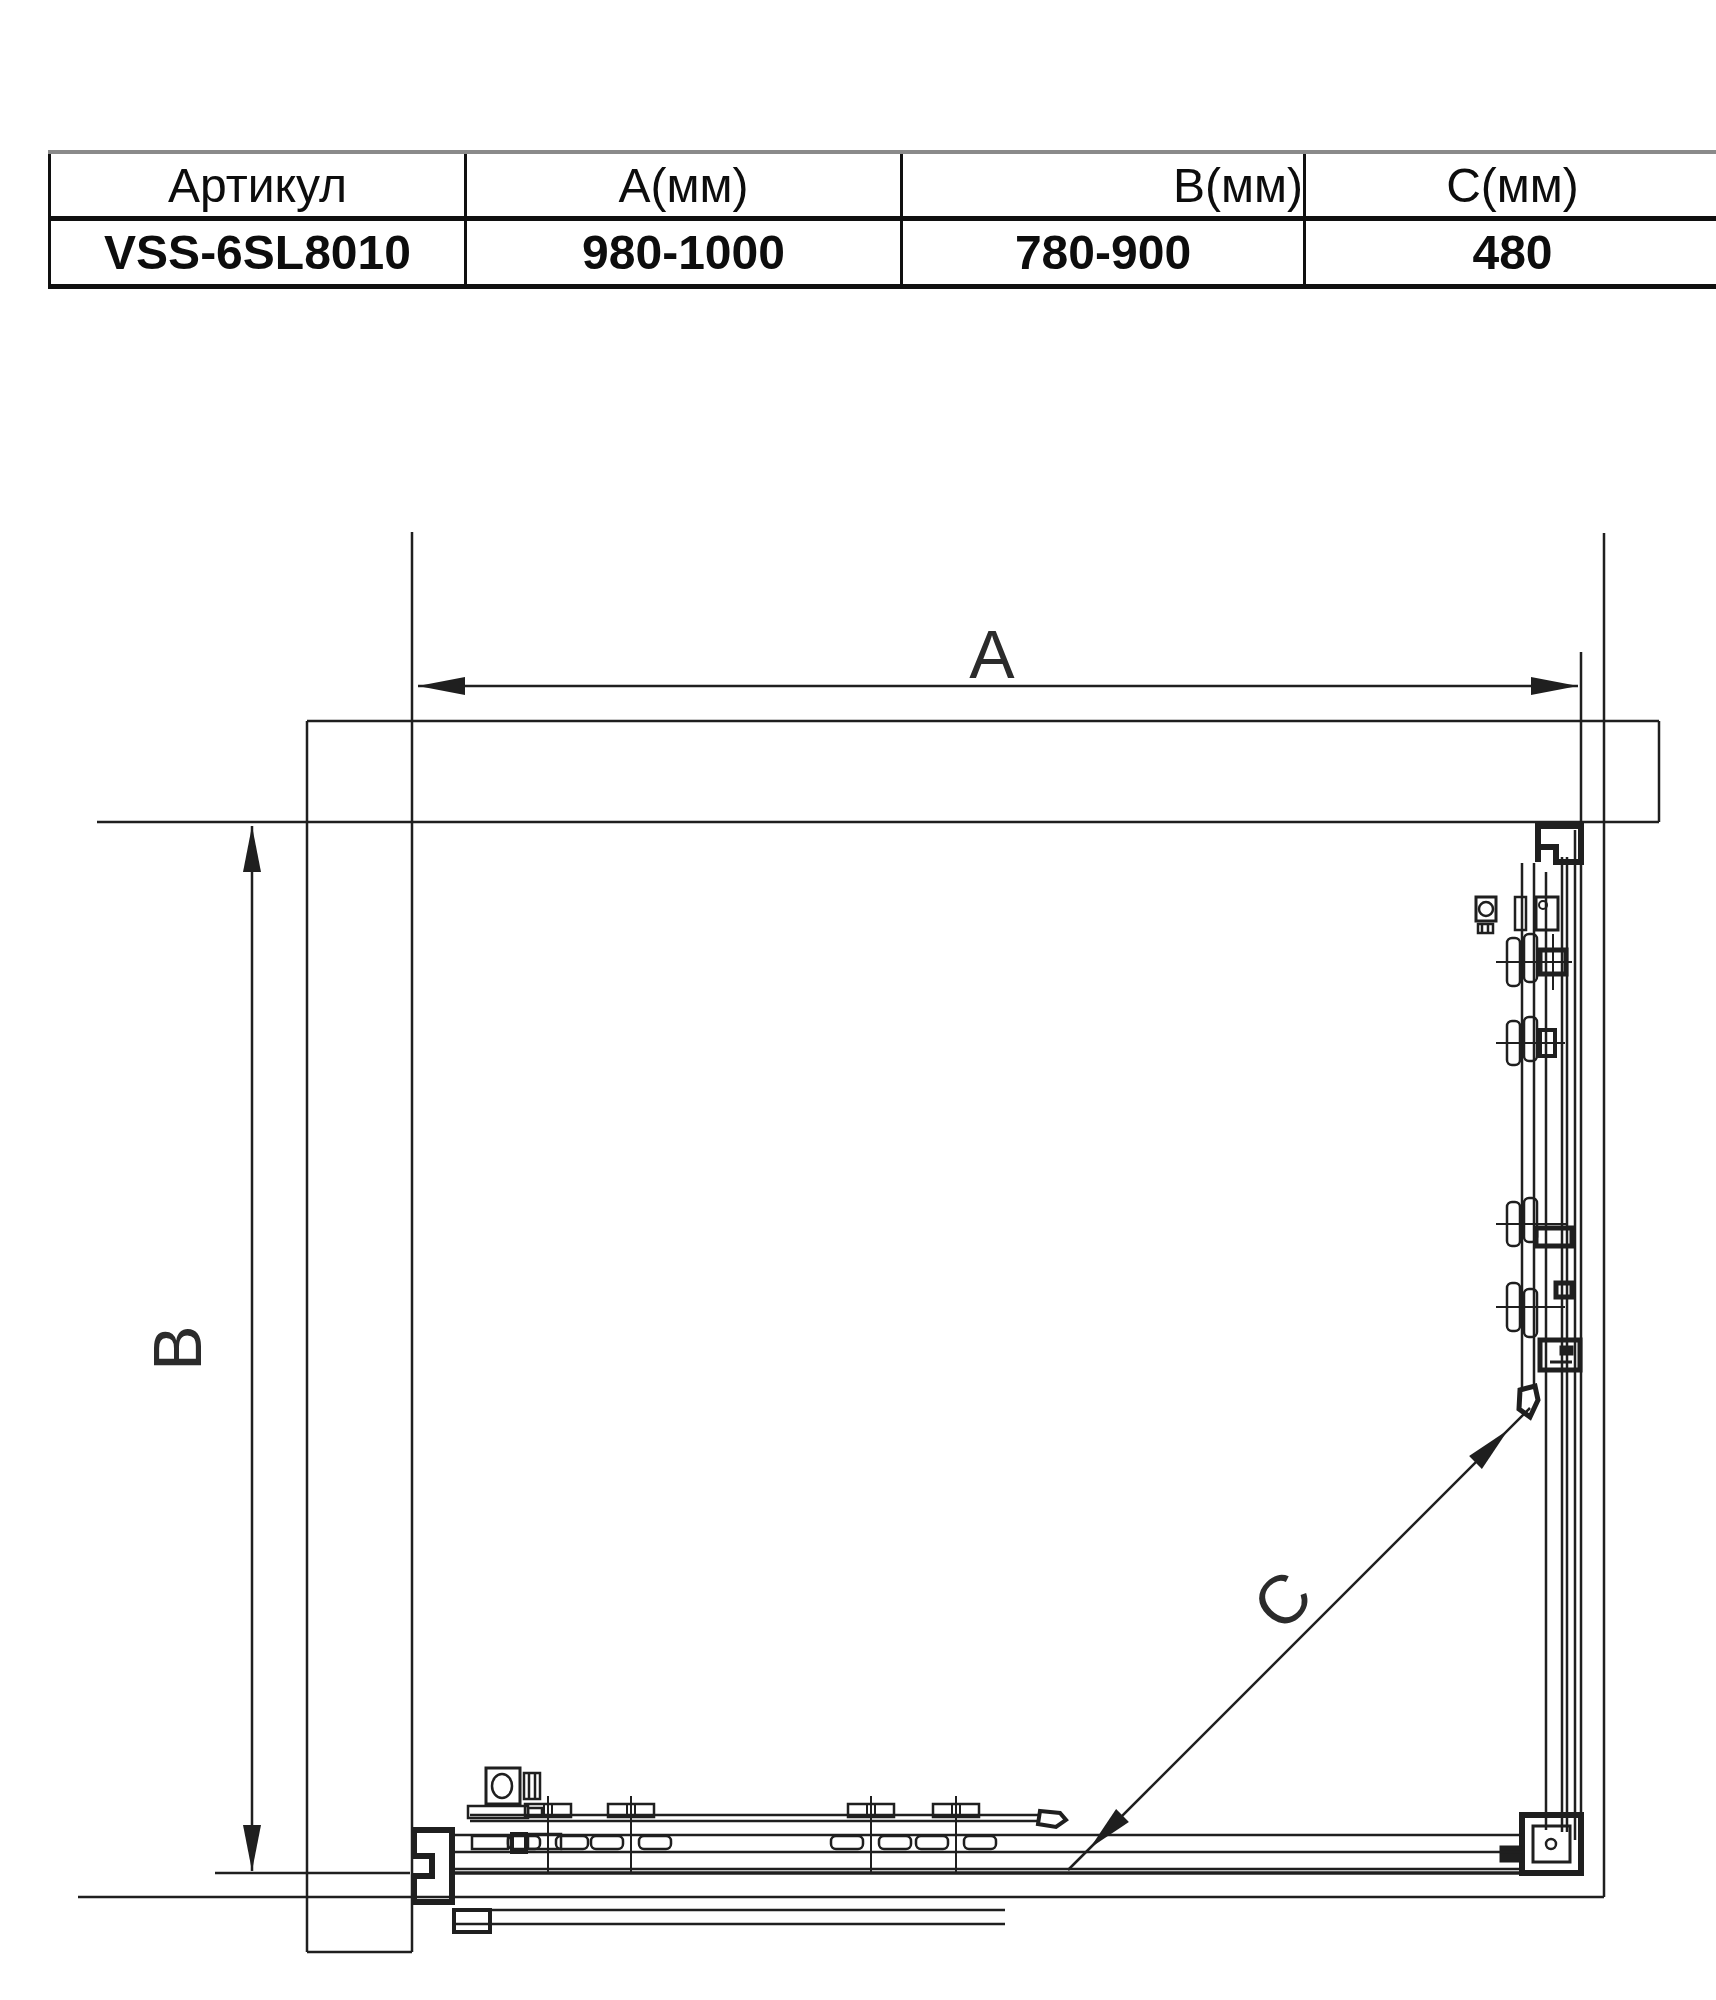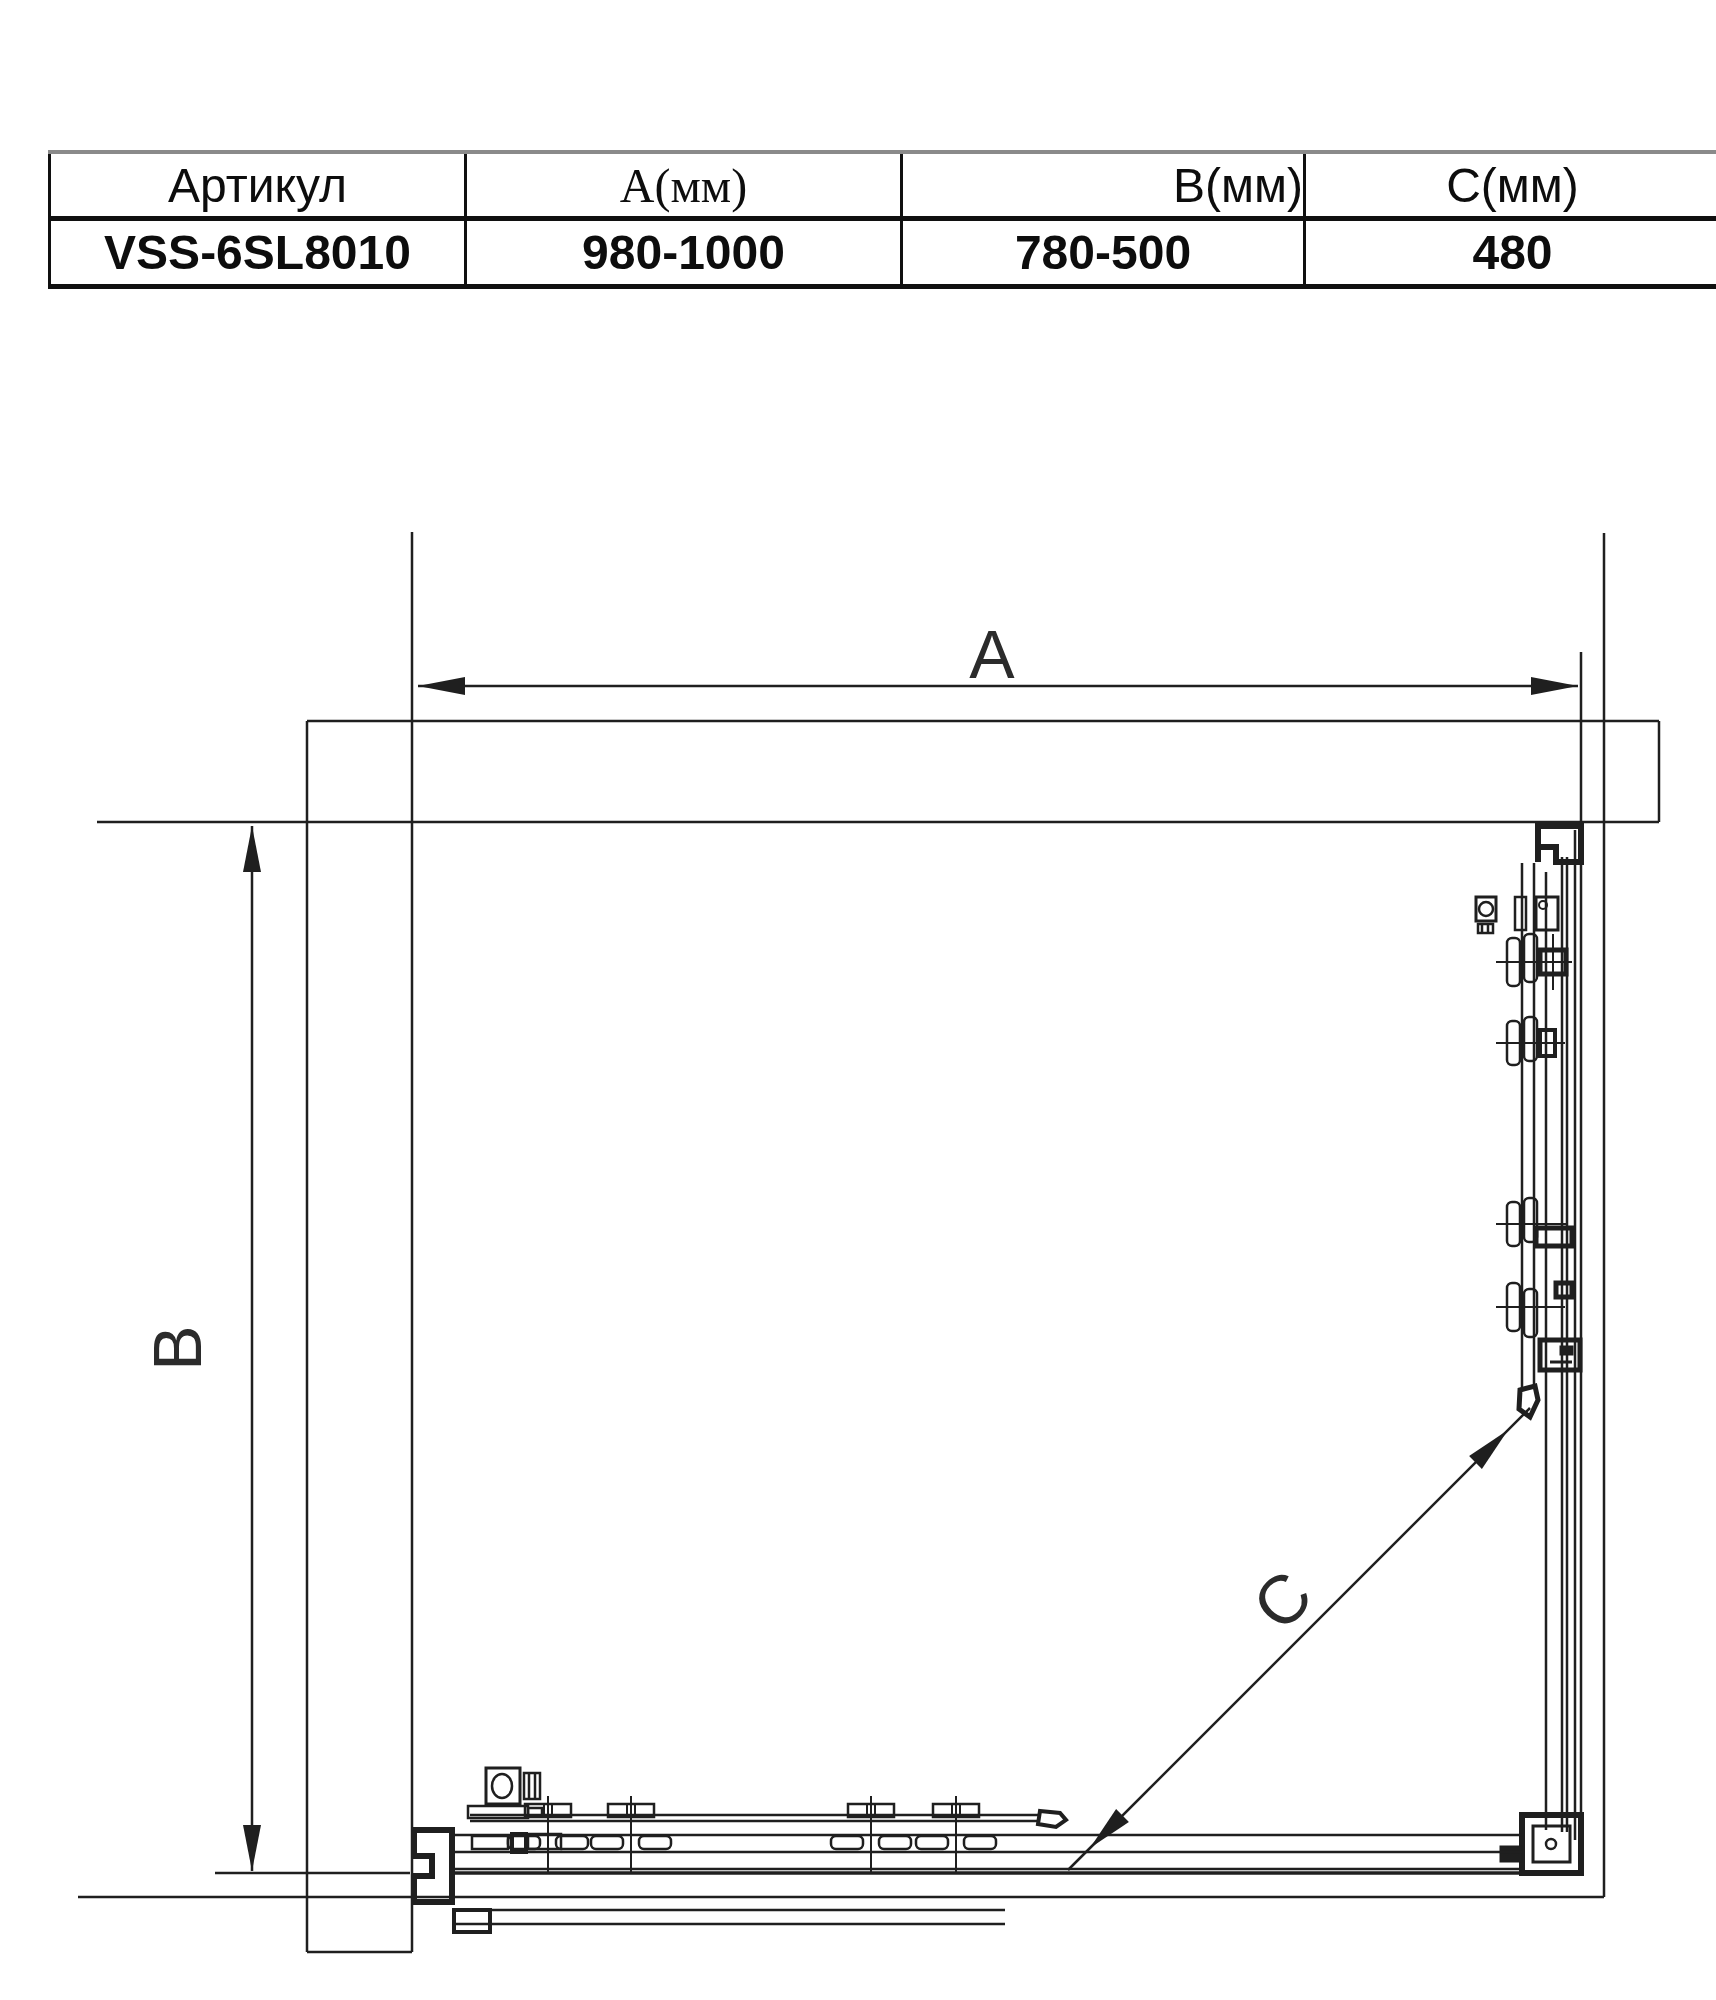--- a/index.html
+++ b/index.html
@@ -7,42 +7,42 @@
           font-family:"Liberation Sans",sans-serif;margin-left:20px;}
   
   .spec-table{position:absolute;left:28px;top:150px;width:1659px;border-collapse:collapse;
               table-layout:fixed;color:#0d0d0d;text-align:center;font-size:48px;}
   .spec-table td{border:3px solid #101010;border-top-width:5px;border-bottom-width:5px;
                  overflow:hidden;white-space:nowrap;padding:0;}
   .spec-table tr.hdr td{border-top:4px solid #8a8a8a;height:62px;}
   .spec-table tr.r1 td{height:60px;}
   .spec-table tr.r2 td{height:63px;font-weight:bold;}
   .spec-table tr.r3 td{height:60px;border-bottom-width:6px;}
-  .c0{width:413px;} .c1{width:433px;font-family:Liberation Serif, serif;} .c2{width:400px;text-align:right;} .c3{width:413px;}
+  .c0{width:413px;} .c1{width:433px;} .c2{width:400px;text-align:right;} .c3{width:413px;}
   
   .drawing{position:absolute;left:0;top:0;}
   .dimtext{font-family:"Liberation Sans",sans-serif;font-size:68px;font-weight:300;fill:#2b2b2b;}
 </style>
 </head>
 <body>
 
 <div class="canvas">
 
   <table class="spec-table">
     <tbody>
         <tr class="hdr">
       <td class="c0">Артикул</td>
       <td class="c1">A(мм)</td>
       <td class="c2">B(мм)</td>
       <td class="c3">C(мм)</td>
     </tr>
     <tr class="r2">
       <td>VSS-6SL8010</td>
       <td>980-1000</td>
-      <td>780-500</td>
+      <td>780-900</td>
       <td>480</td>
     </tr>
   </tbody>
     </table>
 
   <svg class="drawing" width="1716" height="2000" viewBox="0 0 1716 2000">
 
     <g stroke="#1f1f1f" stroke-width="2.5" fill="none">
       <line x1="287" y1="721" x2="1639" y2="721"></line>
       <line x1="77" y1="822" x2="1639" y2="822"></line>

